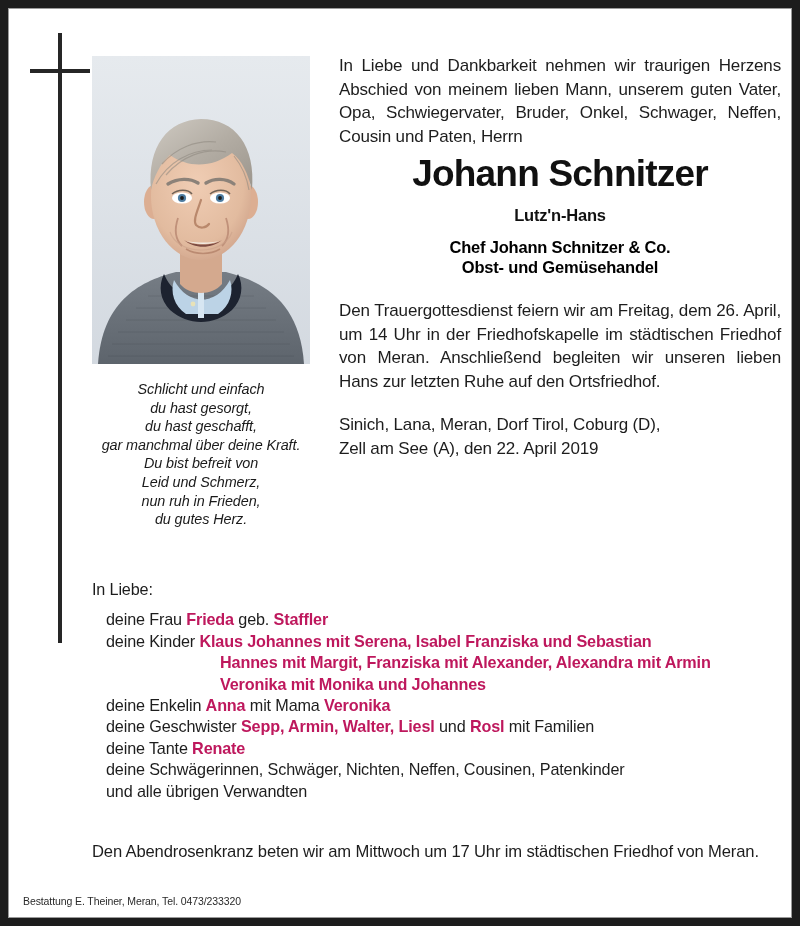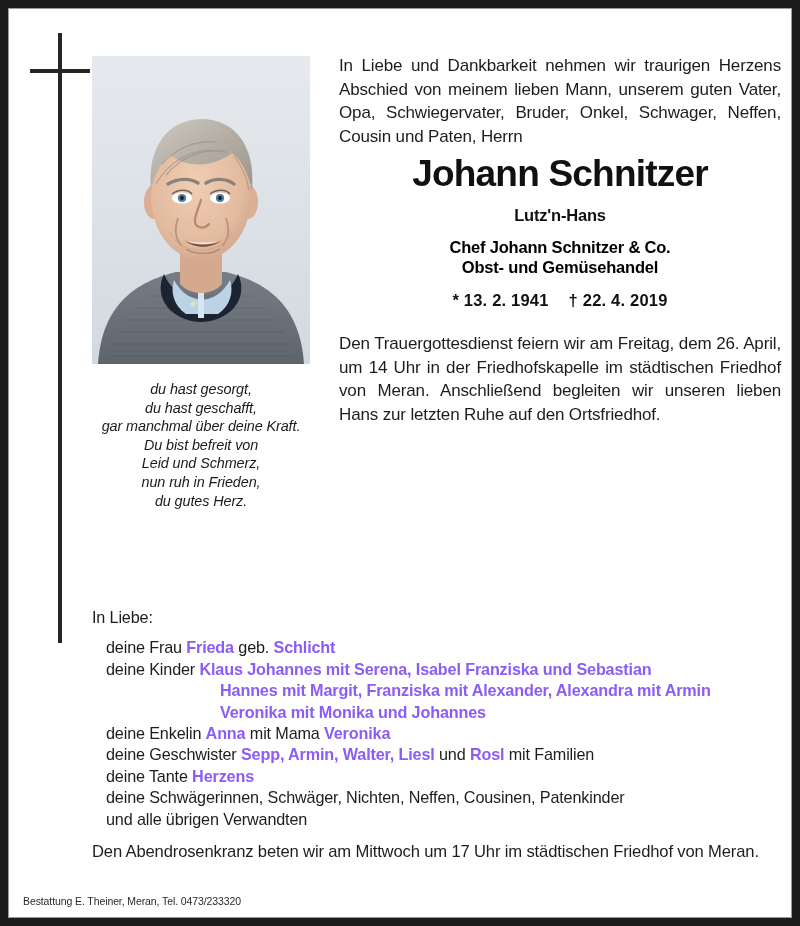--- a/index.html
+++ b/index.html
@@ -142,31 +142,31 @@
   }
   #dates .gap { display: inline-block; width: 20px; }
 
   #service-par { margin-top: 22px; }
   #places-par  { margin-top: 20px; text-align: left; }
 
   
   #family {
     position: absolute;
     left: 83px;
-    top: 598px;
+    top: 570px;
     width: 690px;
     font-size: 16.2px;
     line-height: 21.4px;
     color: #1d1d1d;
     letter-spacing: -0.15px;
   }
   #family .in-liebe { margin-bottom: 9px; }
   #family .fam-line { padding-left: 14px; }
   #family .fam-line.cont { padding-left: 128px; }
-  #family b { font-weight: bold; color: #8b5cf6; }
+  #family b { font-weight: bold; color: #be185d; }
 
   
   #rosary {
     position: absolute;
     left: 83px;
     top: 832px;
     width: 690px;
     font-size: 16.6px;
     line-height: 22px;
     color: #1d1d1d;
@@ -273,20 +273,21 @@
 
           <path d="M92 184 C102 193 120 193 130 184 C122 190 100 190 92 184 Z" fill="#7d4b42"></path>
           <path d="M95 185 C104 189 118 189 127 185 C118 187 104 187 95 185 Z" fill="#f2ece4"></path>
           <path d="M94 193 C104 199 118 199 128 193" stroke="#bb8b72" stroke-width="1.6" fill="none"></path>
 
           <path d="M78 176 C86 200 132 200 140 176" stroke="#caa088" stroke-width="1.2" fill="none" opacity="0.6"></path>
         </svg>
       </div>
 
       <div id="verse">
+        <div>Schlicht und einfach</div>
         <div>du hast gesorgt,</div>
         <div>du hast geschafft,</div>
         <div>gar manchmal über deine Kraft.</div>
         <div>Du bist befreit von</div>
         <div>Leid und Schmerz,</div>
         <div>nun ruh in Frieden,</div>
         <div>du gutes Herz.</div>
       </div>
     </div>
 
@@ -296,44 +297,43 @@
 
       <div id="deceased-name">Johann Schnitzer</div>
 
       <div id="nickname">Lutz'n-Hans</div>
 
       <div id="business">
         <span>Chef Johann Schnitzer &amp; Co.</span><br>
         <span>Obst- und Gemüsehandel</span>
       </div>
 
-      <div id="dates">
-        <span>*</span>
-        <span>13. 2. 1941</span><span class="gap"></span><span>†</span>
-        <span>22. 4. 2019</span>
+
+      <div id="service-par" class="body-par">Den Trauergottesdienst feiern wir am Freitag, dem 26. April, um 14 Uhr in der Friedhofskapelle im städtischen Friedhof von Meran. Anschließend begleiten wir unseren lieben Hans zur letzten Ruhe auf den Ortsfriedhof.</div>
+
+      <div id="places-par" class="body-par">
+        <span>Sinich, Lana, Meran, Dorf Tirol, Coburg (D),</span><br>
+        <span>Zell am See (A), den 22. April 2019</span>
       </div>
-
-      <div id="service-par" class="body-par">Den Trauergottesdienst feiern wir am Freitag, dem 26. April, um 14 Uhr in der Friedhofskapelle im städtischen Friedhof von Meran. Anschließend begleiten wir unseren lieben Hans zur letzten Ruhe auf den Ortsfriedhof.</div>
-
     </div>
 
     <div id="family">
       <div class="in-liebe">In Liebe:</div>
 
-      <div class="fam-line"><span>deine Frau </span><b>Frieda</b><span> geb. </span><b>Schlicht</b></div>
+      <div class="fam-line"><span>deine Frau </span><b>Frieda</b><span> geb. </span><b>Staffler</b></div>
 
       <div class="fam-line"><span>deine Kinder </span><b>Klaus Johannes mit Serena, Isabel Franziska und Sebastian</b></div>
       <div class="fam-line cont"><b>Hannes mit Margit, Franziska mit Alexander, Alexandra mit Armin</b></div>
       <div class="fam-line cont"><b>Veronika mit Monika und Johannes</b></div>
 
       <div class="fam-line"><span>deine Enkelin </span><b>Anna</b><span> mit Mama </span><b>Veronika</b></div>
 
       <div class="fam-line"><span>deine Geschwister </span><b>Sepp, Armin, Walter, Liesl</b><span> und </span><b>Rosl</b><span> mit Familien</span></div>
 
-      <div class="fam-line"><span>deine Tante </span><b>Herzens</b></div>
+      <div class="fam-line"><span>deine Tante </span><b>Renate</b></div>
 
       <div class="fam-line">deine Schwägerinnen, Schwäger, Nichten, Neffen, Cousinen, Patenkinder</div>
       <div class="fam-line">und alle übrigen Verwandten</div>
     </div>
 
     <div id="rosary">Den Abendrosenkranz beten wir am Mittwoch um 17 Uhr im städtischen Friedhof von Meran.</div>
 
     <div id="credit">Bestattung E. Theiner, Meran, Tel. 0473/233320</div>
 
   </div>

